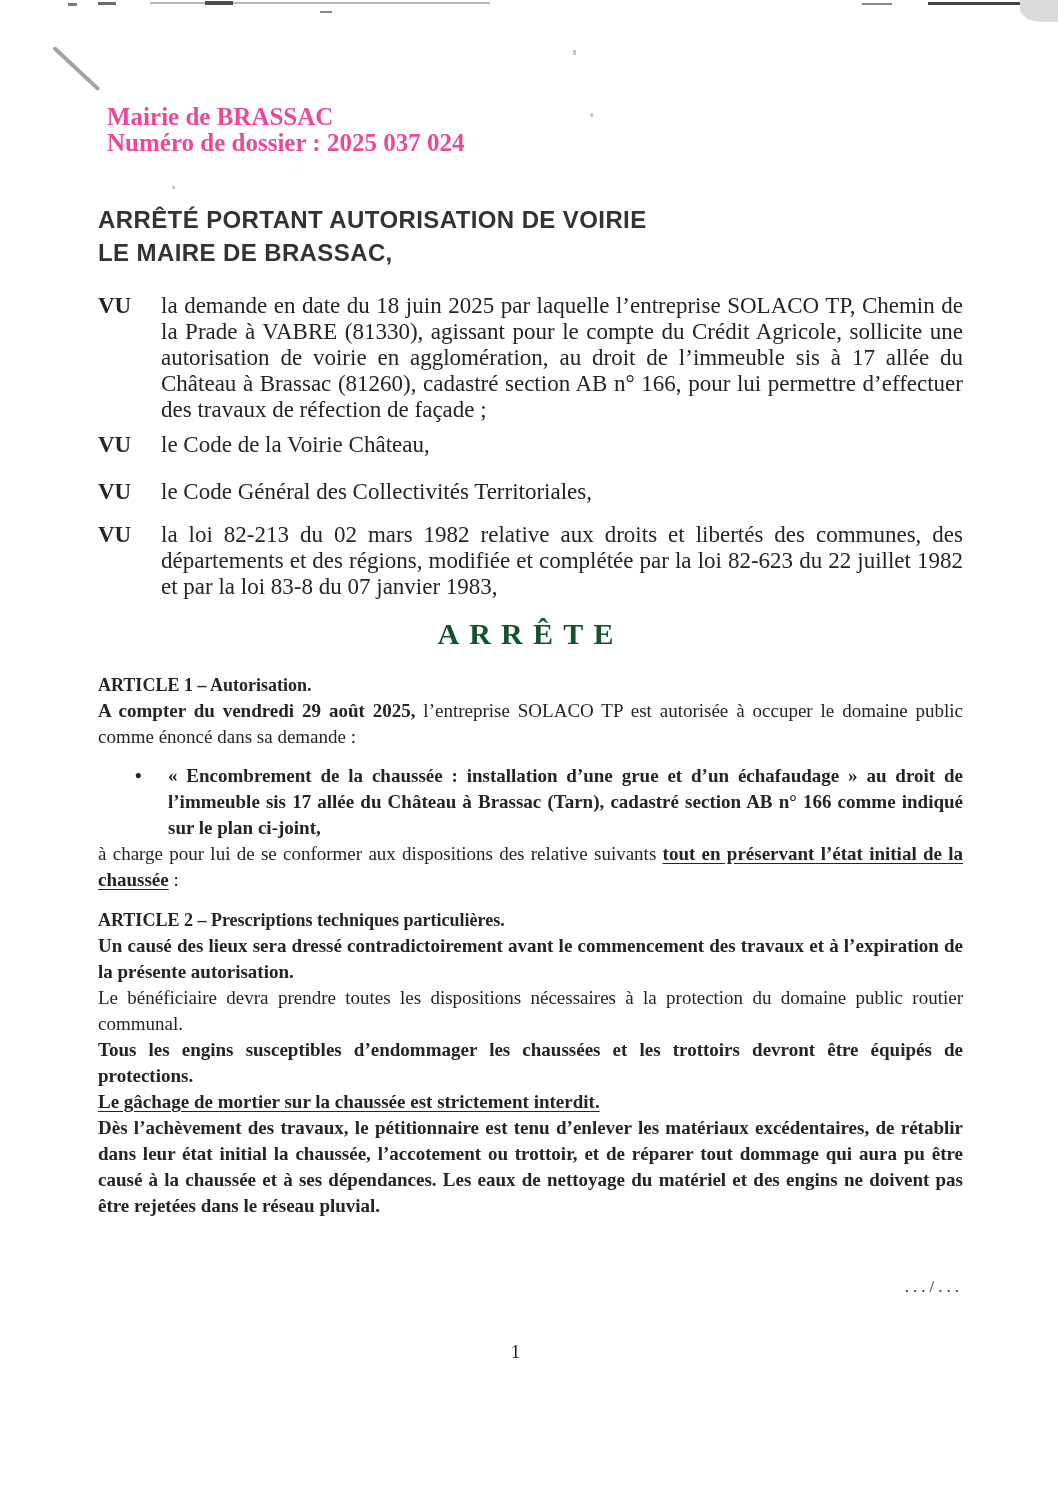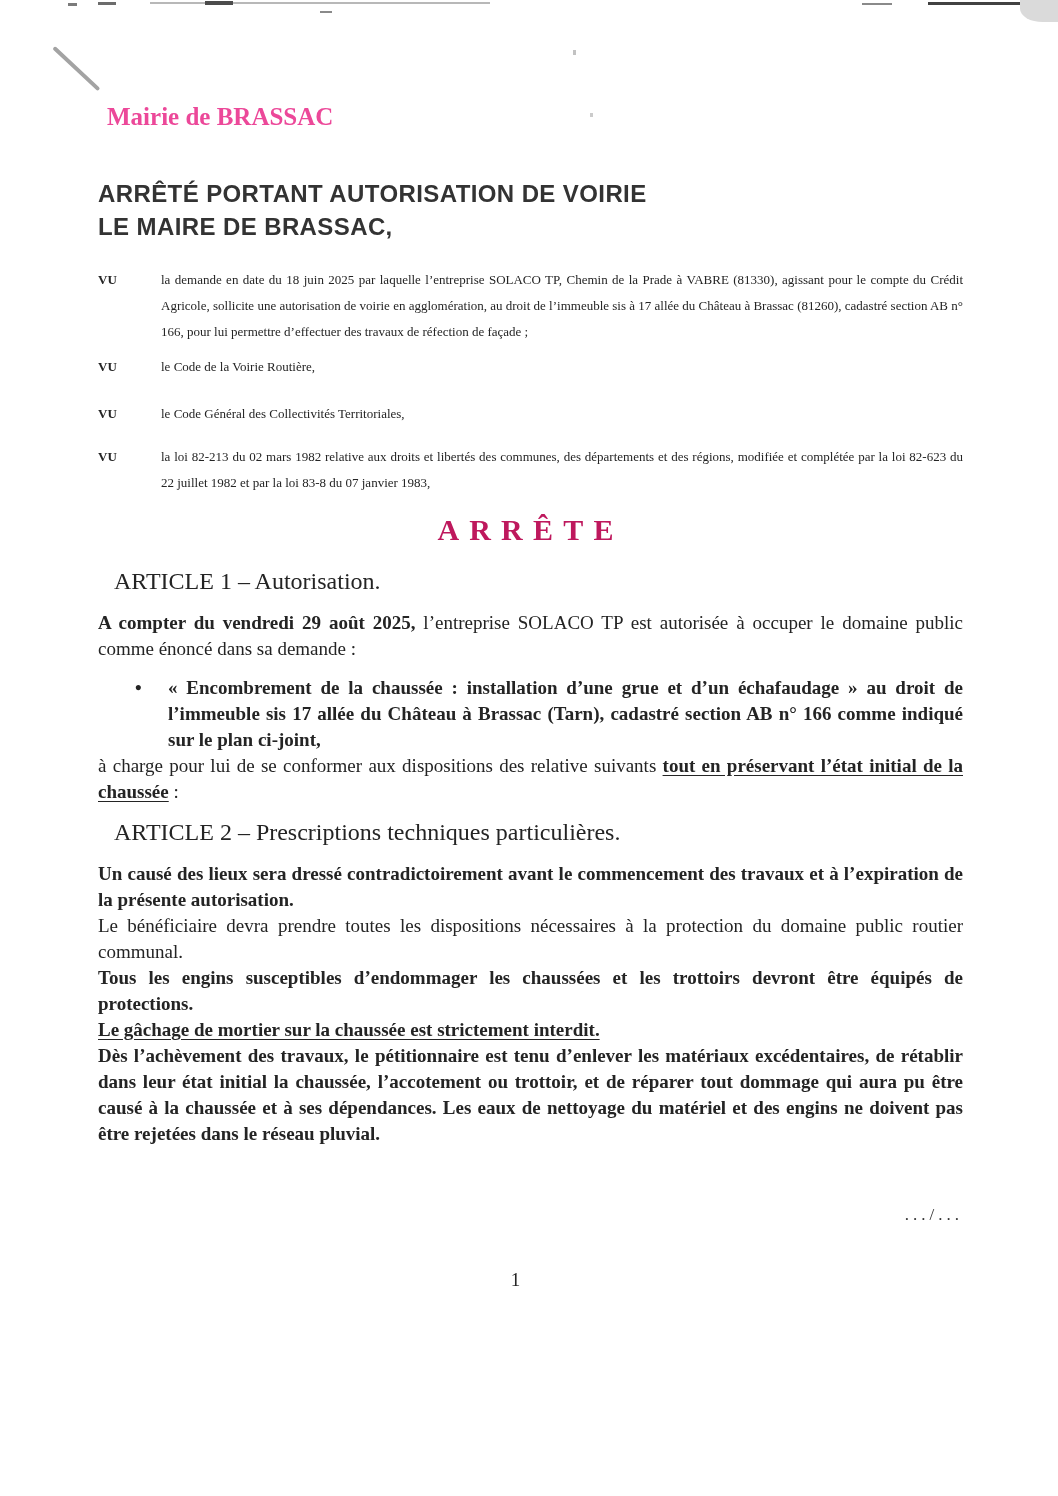--- a/index.html
+++ b/index.html
@@ -15,33 +15,33 @@
     position:absolute;inset:0;
     padding:104px 95px 0 98px;
     box-sizing:border-box;
   }
   .hdr{margin-left:9px;font-weight:bold;font-size:25px;line-height:26px;color:#ec4899;}
   .title{
     font-family:"Liberation Sans",sans-serif;
     font-weight:bold;font-size:24px;line-height:33px;
     letter-spacing:0.4px;color:#333;margin-top:47px;
   }
-  .vu{display:flex;font-size:13px;line-height:26px;}
+  .vu{display:flex;font-size:23px;line-height:26px;}
   .vu-label{font-weight:bold;width:63px;flex:none;}
   .vu-text{flex:1;text-align:justify;}
   .mt-vu1{margin-top:24px;}
   .mt-vu2{margin-top:9px;}
   .mt-vu3{margin-top:21px;}
   .mt-vu4{margin-top:17px;}
   .arrete{
     text-align:center;font-weight:bold;
     font-size:30px;line-height:40px;letter-spacing:0.34em;
-    color:#be185d;margin-top:14px;
+    color:#14532d;margin-top:14px;
   }
-  .article-heading{font-weight:normal;font-size:24px;line-height:26px;margin:16px;}
+  .article-heading{font-weight:bold;font-size:18px;line-height:26px;margin:0;}
   .mt-a1{margin-top:18px;}
   .mt-a2{margin-top:14px;}
   p.body{font-size:19px;line-height:26px;text-align:justify;margin:0;}
   .mt-intro{margin-top:18px;}
   .mt-charge{margin-top:12px;}
   .mt-p1{margin-top:18px;}
   .mt-p2{margin-top:14px;}
   .mt-p3{margin-top:13px;}
   .mt-p4{margin-top:16px;}
   .mt-p5{margin-top:16px;}
@@ -80,35 +80,36 @@
 <div class="artifact top-dash-right"></div>
 <div class="artifact corner-blob"></div>
 <div class="artifact speck-1"></div>
 <div class="artifact speck-2"></div>
 <div class="artifact speck-3"></div>
 
 <div class="page">
 
   <div class="hdr">
     <div>Mairie de BRASSAC</div>
+    <div>Numéro de dossier : 2025 037 024</div>
   </div>
 
   <div class="title">
     <div>ARRÊTÉ PORTANT AUTORISATION DE VOIRIE</div>
     <div>LE MAIRE DE BRASSAC,</div>
   </div>
 
   <div class="vu mt-vu1">
     <div class="vu-label">VU</div>
     <div class="vu-text">la demande en date du 18 juin 2025 par laquelle l’entreprise SOLACO TP, Chemin de la Prade à VABRE (81330), agissant pour le compte du Crédit Agricole, sollicite une autorisation de voirie en agglomération, au droit de l’immeuble sis à 17 allée du Château à Brassac (81260), cadastré section AB n° 166, pour lui permettre d’effectuer des travaux de réfection de façade ;</div>
   </div>
 
   <div class="vu mt-vu2">
     <div class="vu-label">VU</div>
-    <div class="vu-text">le Code de la Voirie Routière,</div>
+    <div class="vu-text">le Code de la Voirie Château,</div>
   </div>
 
   <div class="vu mt-vu3">
     <div class="vu-label">VU</div>
     <div class="vu-text">le Code Général des Collectivités Territoriales,</div>
   </div>
 
   <div class="vu mt-vu4">
     <div class="vu-label">VU</div>
     <div class="vu-text">la loi 82-213 du 02 mars 1982 relative aux droits et libertés des communes, des départements et des régions, modifiée et complétée par la loi 82-623 du 22 juillet 1982 et par la loi 83-8 du 07 janvier 1983,</div>

